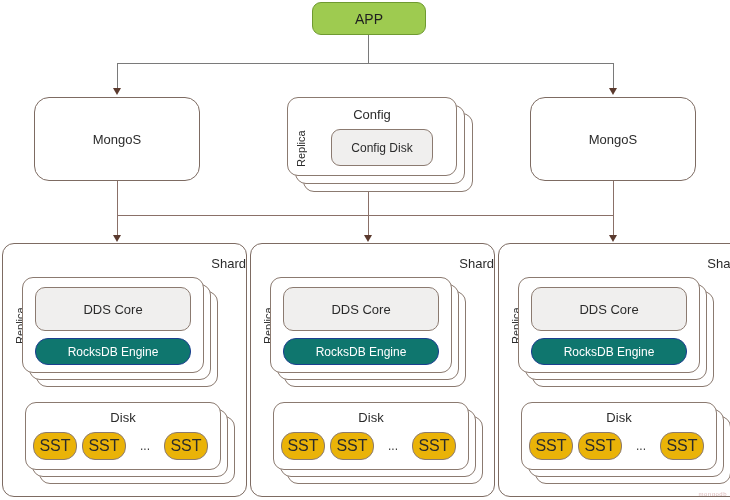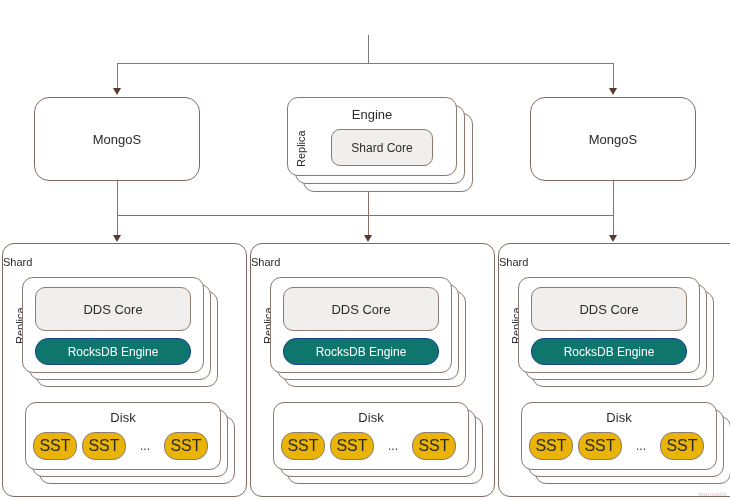--- a/index.html
+++ b/index.html
@@ -149,22 +149,22 @@
     height: 254px;
   }
   #shard-1 { left: 2px; }
   #shard-2 { left: 250px; }
   #shard-3 { left: 498px; width: 245px; }
 
   .shard-title {
     position: absolute;
     left: 0; top: 12px;
     width: 100%;
-    text-align: left;
-    font-size: 11px;
+    text-align: right;
+    font-size: 13px;
     white-space: nowrap;
   }
   .shard-replica { left: 12px; top: 28px; height: 72px; }
 
   
   .core-stack { position: absolute; left: 19px; top: 33px; width: 196px; height: 110px; }
   .core-stack .layer.l3 { left: 14px; top: 14px; width: 182px; height: 96px; }
   .core-stack .layer.l2 { left: 7px;  top: 7px;  width: 182px; height: 96px; }
   .core-stack .layer.l1 { left: 0;    top: 0;    width: 182px; height: 96px; }
 
@@ -246,20 +246,23 @@
     color: rgba(170, 90, 90, 0.45);
     letter-spacing: 0.5px;
     white-space: nowrap;
   }
 </style>
 </head>
 <body>
 
 <div id="canvas">
 
+  <div id="app-node" class="node">
+    <span class="txt">APP</span>
+  </div>
 
   <div class="line-v" style="left:368px; top:35px; height:28px;"></div>
 
   <div class="line-h" style="left:117px; top:63px; width:497px;"></div>
 
   <div class="line-v" style="left:117px; top:63px; height:26px;"></div>
   <div class="arrow-down" style="left:113px; top:88px;"></div>
 
   <div class="line-v" style="left:613px; top:63px; height:26px;"></div>
   <div class="arrow-down" style="left:609px; top:88px;"></div>
@@ -270,24 +273,24 @@
   <div id="mongos-right" class="node mongos">
     <span class="txt">MongoS</span>
   </div>
 
   <div id="config-stack" class="stack">
     <div class="layer l3"></div>
     <div class="layer l2"></div>
     <div class="layer l1"></div>
 
     <div class="replica-label" id="config-replica">Replica</div>
-    <div class="center-text" id="config-title">Engine</div>
+    <div class="center-text" id="config-title">Config</div>
 
     <div id="config-core">
-      <span class="txt">Shard Core</span>
+      <span class="txt">Config Disk</span>
     </div>
   </div>
 
   <div class="line-v conn-brown" style="left:117px; top:181px; height:34px;"></div>
   <div class="line-v conn-brown" style="left:368px; top:192px; height:23px;"></div>
   <div class="line-v conn-brown" style="left:613px; top:181px; height:34px;"></div>
 
   <div class="line-h conn-brown" style="left:117px; top:215px; width:497px;"></div>
 
   <div class="line-v conn-brown" style="left:117px; top:215px; height:21px;"></div>

